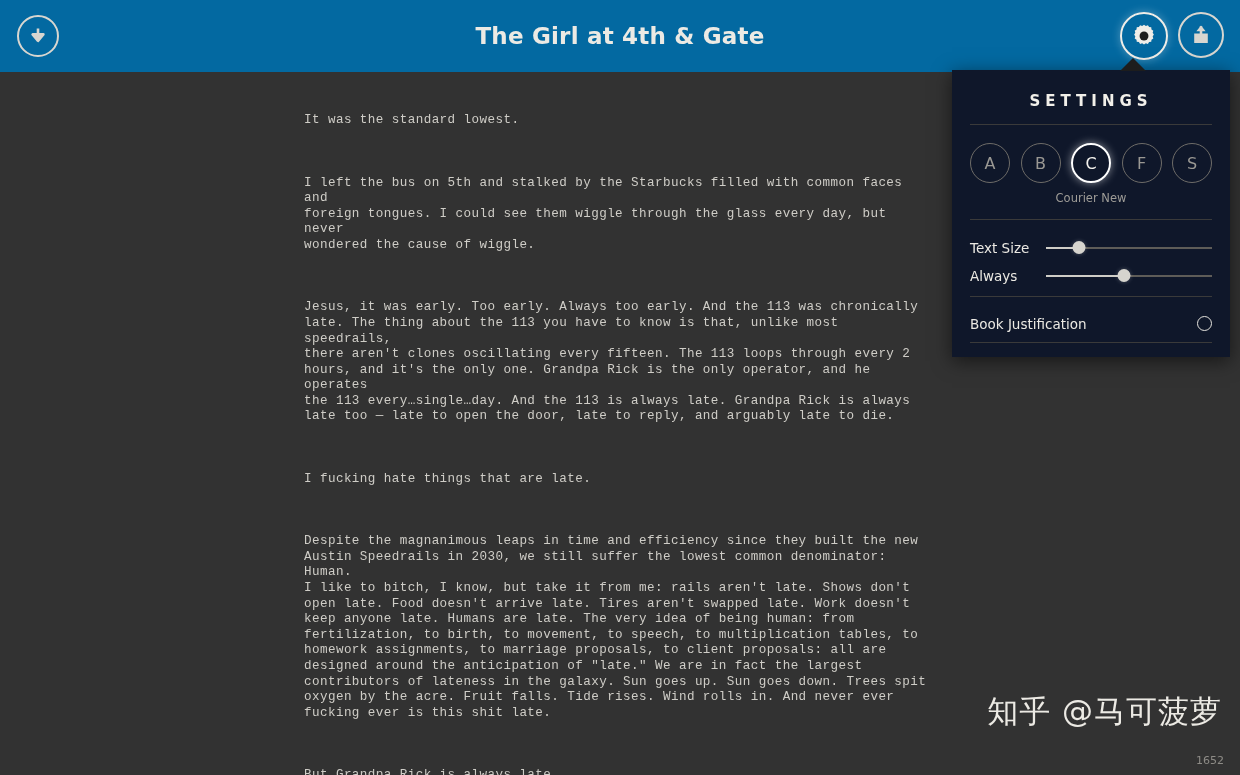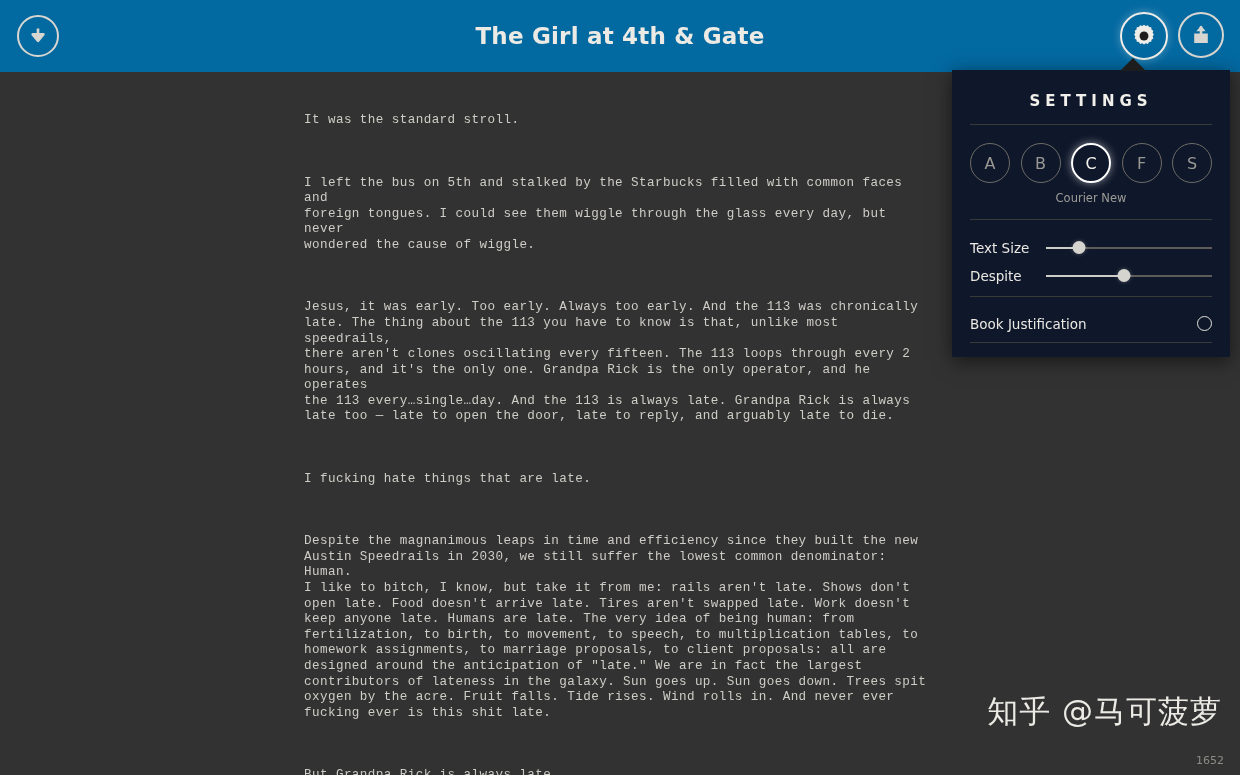--- a/index.html
+++ b/index.html
@@ -270,21 +270,21 @@
     <svg width="22" height="22" viewBox="0 0 22 22">
       <path d="M4.2 9.5 L4.2 19 L17.8 19 L17.8 9.5 Z" fill="#d8d6d0"></path>
       <path d="M11 2.2 L11 13.5" stroke="#d8d6d0" stroke-width="2.6"></path>
       <path d="M11 1.6 L6.4 7.2 L15.6 7.2 Z" fill="#d8d6d0"></path>
       <path d="M11 2.2 L11 12.6" stroke="#1d1d1d" stroke-width="0"></path>
     </svg>
   </div>
 </div>
 
 <div class="doc-body">
-  <div class="para">It was the standard stroll.</div>
+  <div class="para">It was the standard lowest.</div>
   <div class="para">I left the bus on 5th and stalked by the Starbucks filled with common faces and
 foreign tongues. I could see them wiggle through the glass every day, but never
 wondered the cause of wiggle.</div>
   <div class="para">Jesus, it was early. Too early. Always too early. And the 113 was chronically
 late. The thing about the 113 you have to know is that, unlike most speedrails,
 there aren't clones oscillating every fifteen. The 113 loops through every 2
 hours, and it's the only one. Grandpa Rick is the only operator, and he operates
 the 113 every…single…day. And the 113 is always late. Grandpa Rick is always
 late too — late to open the door, late to reply, and arguably late to die.</div>
   <div class="para">I fucking hate things that are late.</div>
@@ -325,21 +325,21 @@
 
   <div class="slider-block">
     <div class="slider-row">
       <div class="slider-label">Text Size</div>
       <div class="slider-track">
         <div class="slider-fill" id="fill-0" style="width: 20%;"></div>
         <div class="slider-knob" id="knob-0" style="left: 20%;"></div>
       </div>
     </div>
     <div class="slider-row">
-      <div class="slider-label">Despite</div>
+      <div class="slider-label">Always</div>
       <div class="slider-track">
         <div class="slider-fill" id="fill-1" style="width: 47%;"></div>
         <div class="slider-knob" id="knob-1" style="left: 47%;"></div>
       </div>
     </div>
   </div>
 
   <div class="divider"></div>
 
   <div class="toggle-block">

